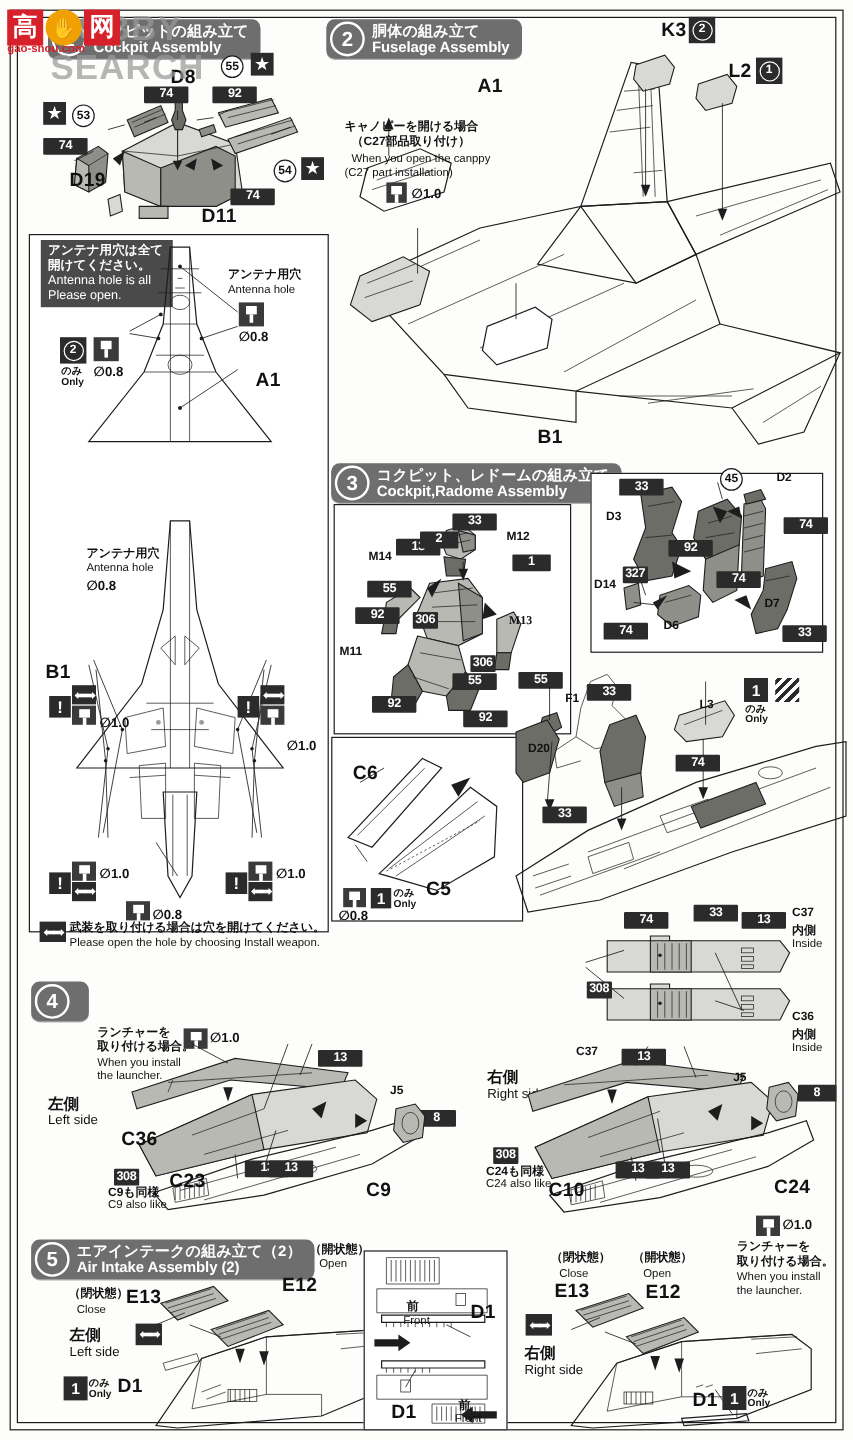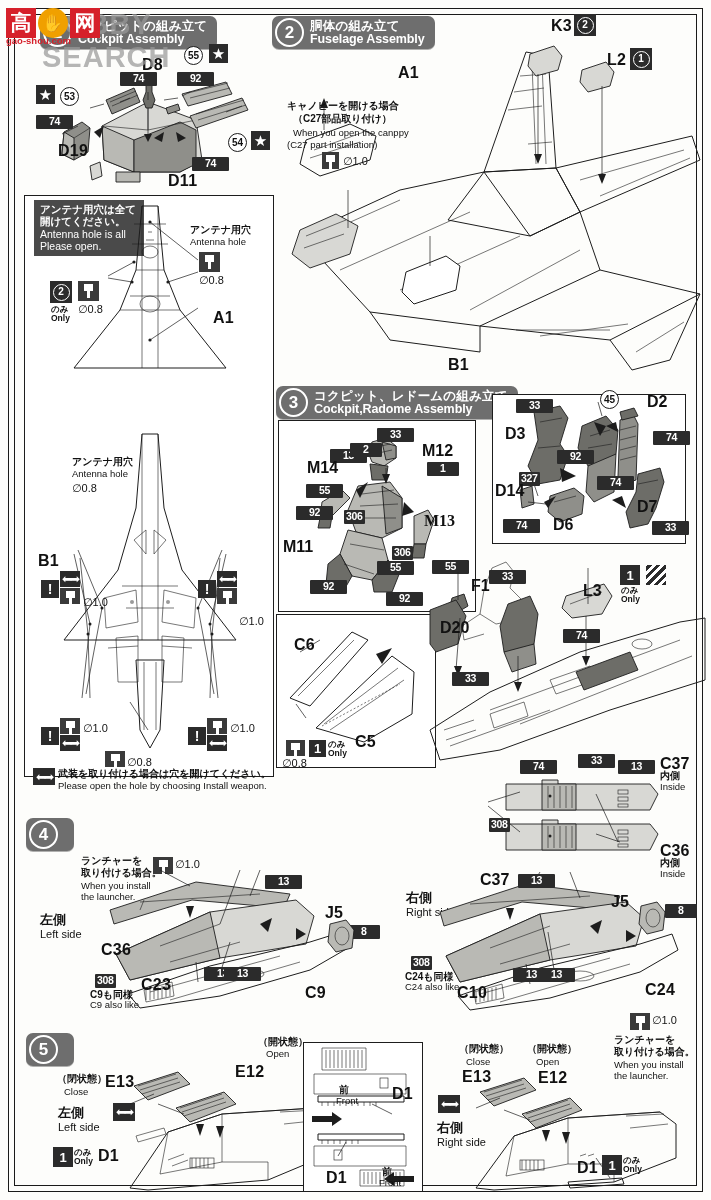--- a/index.html
+++ b/index.html
@@ -21,21 +21,21 @@
 
   
   .panel{position:absolute;border:1.1px solid #1d1d1d;background:#fff;}
   .notebox{position:absolute;background:#4a4a4a;color:#fff;padding:3px 6px;
            font-size:10.5px;line-height:1.18;}
   .notebox .jp{font-weight:bold;}
 
   
   .lbl{position:absolute;font-weight:bold;line-height:1;white-space:nowrap;}
   .part{font-size:16px;letter-spacing:.3px;}
-  .part-sm{font-size:16px;}
+  .part-sm{font-size:10px;}
   .jptxt{position:absolute;font-size:10px;line-height:1.2;white-space:pre-line;font-weight:bold;}
   .entxt{position:absolute;font-size:9.5px;line-height:1.2;white-space:pre-line;}
 
   
   .chip{position:absolute;background:#2b2b2b;color:#fff;font-size:10.5px;font-weight:bold;
         padding:1px 13px 2px;line-height:1;border-radius:1px;letter-spacing:-.3px;}
   .chip.wide{padding:1px 2px 2px;}
   
   .circ{position:absolute;width:17px;height:17px;border:1.3px solid #1d1d1d;border-radius:50%;
         background:#fff;display:flex;align-items:center;justify-content:center;
@@ -46,21 +46,21 @@
         display:flex;align-items:center;justify-content:center;font-size:10px;font-weight:bold;line-height:1;}
   .varbox.sq .ring{border-radius:0;border:none;font-size:13px;}
   .star{position:absolute;background:#2b2b2b;display:flex;align-items:center;justify-content:center;
         color:#fff;font-size:15px;line-height:1;}
   .only{position:absolute;font-size:8.5px;line-height:1.1;font-weight:bold;white-space:pre-line;}
 
   
   .drill{position:absolute;background:#3a3a3a;display:flex;align-items:flex-start;justify-content:center;}
   .drill i{display:block;width:9px;height:7px;background:#fff;margin-top:3px;position:relative;}
   .drill i:after{content:"";position:absolute;left:3px;top:7px;width:3px;height:7px;background:#fff;}
-  .dia{position:absolute;font-size:11px;font-weight:normal;white-space:nowrap;}
+  .dia{position:absolute;font-size:11px;font-weight:bold;white-space:nowrap;}
 
   
   .arrbox{position:absolute;background:#2b2b2b;display:flex;align-items:center;justify-content:center;
           color:#fff;font-size:12px;letter-spacing:-2px;}
   .excl{position:absolute;background:#2b2b2b;color:#fff;display:flex;align-items:center;
         justify-content:center;font-size:14px;font-weight:bold;}
   .hatch{position:absolute;background:
       repeating-linear-gradient(-45deg,#2b2b2b 0 3px,#fff 3px 6px);}
 
   
@@ -615,20 +615,24 @@
       <i></i>
     </div>
   <div class="dia" style="left:652px;top:1014px;">∅1.0</div>
   <div class="jptxt" style="left:614px;top:1034px;">ランチャーを</div>
   <div class="jptxt" style="left:614px;top:1046px;">取り付ける場合。</div>
   <div class="entxt" style="left:614px;top:1059px;">When you install</div>
   <div class="entxt" style="left:614px;top:1070px;">the launcher.</div>
 
   <div class="sec-head" style="left:26px;top:1033px;">
     <div class="sec-num">5</div>
+    <div class="sec-txt">
+      <div class="sec-jp">エアインテークの組み立て（2）</div>
+      <div class="sec-en">Air Intake Assembly (2)</div>
+    </div>
   </div>
 
   <div class="jptxt" style="left:57px;top:1073px;">（閉状態）</div>
   <div class="entxt" style="left:64px;top:1086px;">Close</div>
   <div class="lbl part" style="left:105px;top:1074px;">E13</div>
   <div class="lbl part" style="left:235px;top:1064px;">E12</div>
   <div class="jptxt" style="left:58px;top:1105px;font-size:13px;">左側</div>
   <div class="entxt" style="left:58px;top:1121px;font-size:11px;">Left side</div>
   <div class="arrbox" style="left:113px;top:1103px;width:22px;height:18px;">⬅➡</div>
   <div class="varbox sq" style="left:53px;top:1147px;width:20px;height:20px;">

